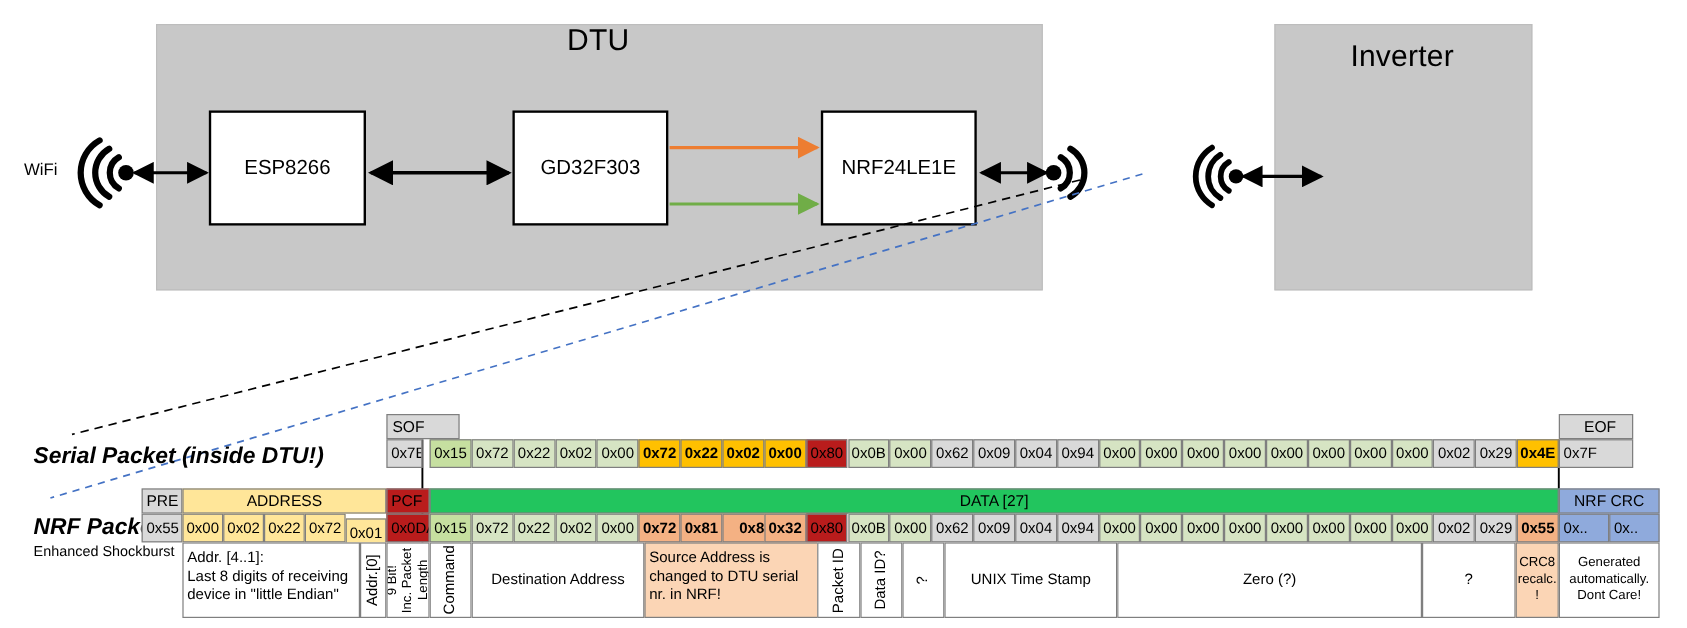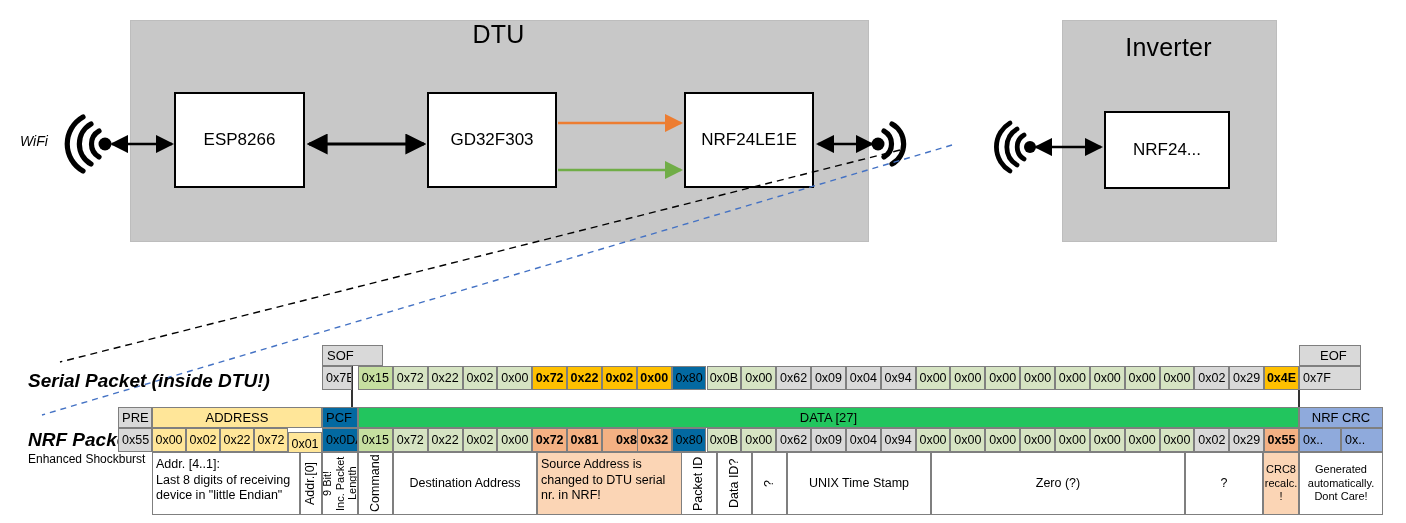--- a/index.html
+++ b/index.html
@@ -45,21 +45,21 @@
   .cell.center{justify-content:center;padding-left:0;}
   .cell.bold{font-weight:bold;}
   .cell.hdr{font-size:13px;}
 
   
   .f-grey{background:#d9d9d9;}
   .f-green{background:#d6e4c3;}
   .f-green2{background:#c6dfa0;}
   .f-amber{background:#ffc000;}
   .f-amber-l{background:#ffe699;}
-  .f-blue{background:#0369a1;}
+  .f-blue{background:#b91c1c;}
   .f-blue2{background:#8faadc;}
   .f-orange{background:#f4b183;}
   .f-orange-l{background:#fbd5b5;}
   .f-ltgrey{background:#22c55e;}
   .f-none{background:transparent;border:none;}
 
   .desc{
     position:absolute;box-sizing:border-box;border:1px solid #7f7f7f;
     background:#ffffff;font-size:12.5px;color:#000;
     display:flex;align-items:center;justify-content:center;
@@ -88,27 +88,24 @@
   <div class="chip" style="left:174px;top:92px;width:131px;height:96px;">
     <span>ESP8266</span>
   </div>
   <div class="chip" style="left:427px;top:92px;width:130px;height:96px;">
     <span>GD32F303</span>
   </div>
   <div class="chip" style="left:684px;top:92px;width:130px;height:96px;">
     <span>NRF24LE1E</span>
   </div>
 
-  <div class="wifi-label" style="left:20px;top:133px;font-style:italic;">WiFi</div>
+  <div class="wifi-label" style="left:20px;top:133px;">WiFi</div>
 
   <div class="group-box" style="left:1062px;top:20px;width:213px;height:220px;"></div>
   <div class="group-title" style="left:1062px;top:20px;width:213px;margin-top:13px;">Inverter</div>
-  <div class="chip" style="left:1104px;top:111px;width:126px;height:78px;">
-    <span>NRF24...</span>
-  </div>
 
   <svg class="overlay" viewBox="0 0 1406 523">
     <defs>
       <marker id="ahB" markerWidth="7" markerHeight="7" refX="6.2" refY="3.5" orient="auto">
         <path d="M0,0 L7,3.5 L0,7 z" fill="#000"></path>
       </marker>
       <marker id="ahBs" markerWidth="7" markerHeight="7" refX="0.8" refY="3.5" orient="auto">
         <path d="M7,0 L0,3.5 L7,7 z" fill="#000"></path>
       </marker>
       <marker id="ahO" markerWidth="7" markerHeight="7" refX="6.2" refY="3.5" orient="auto">

